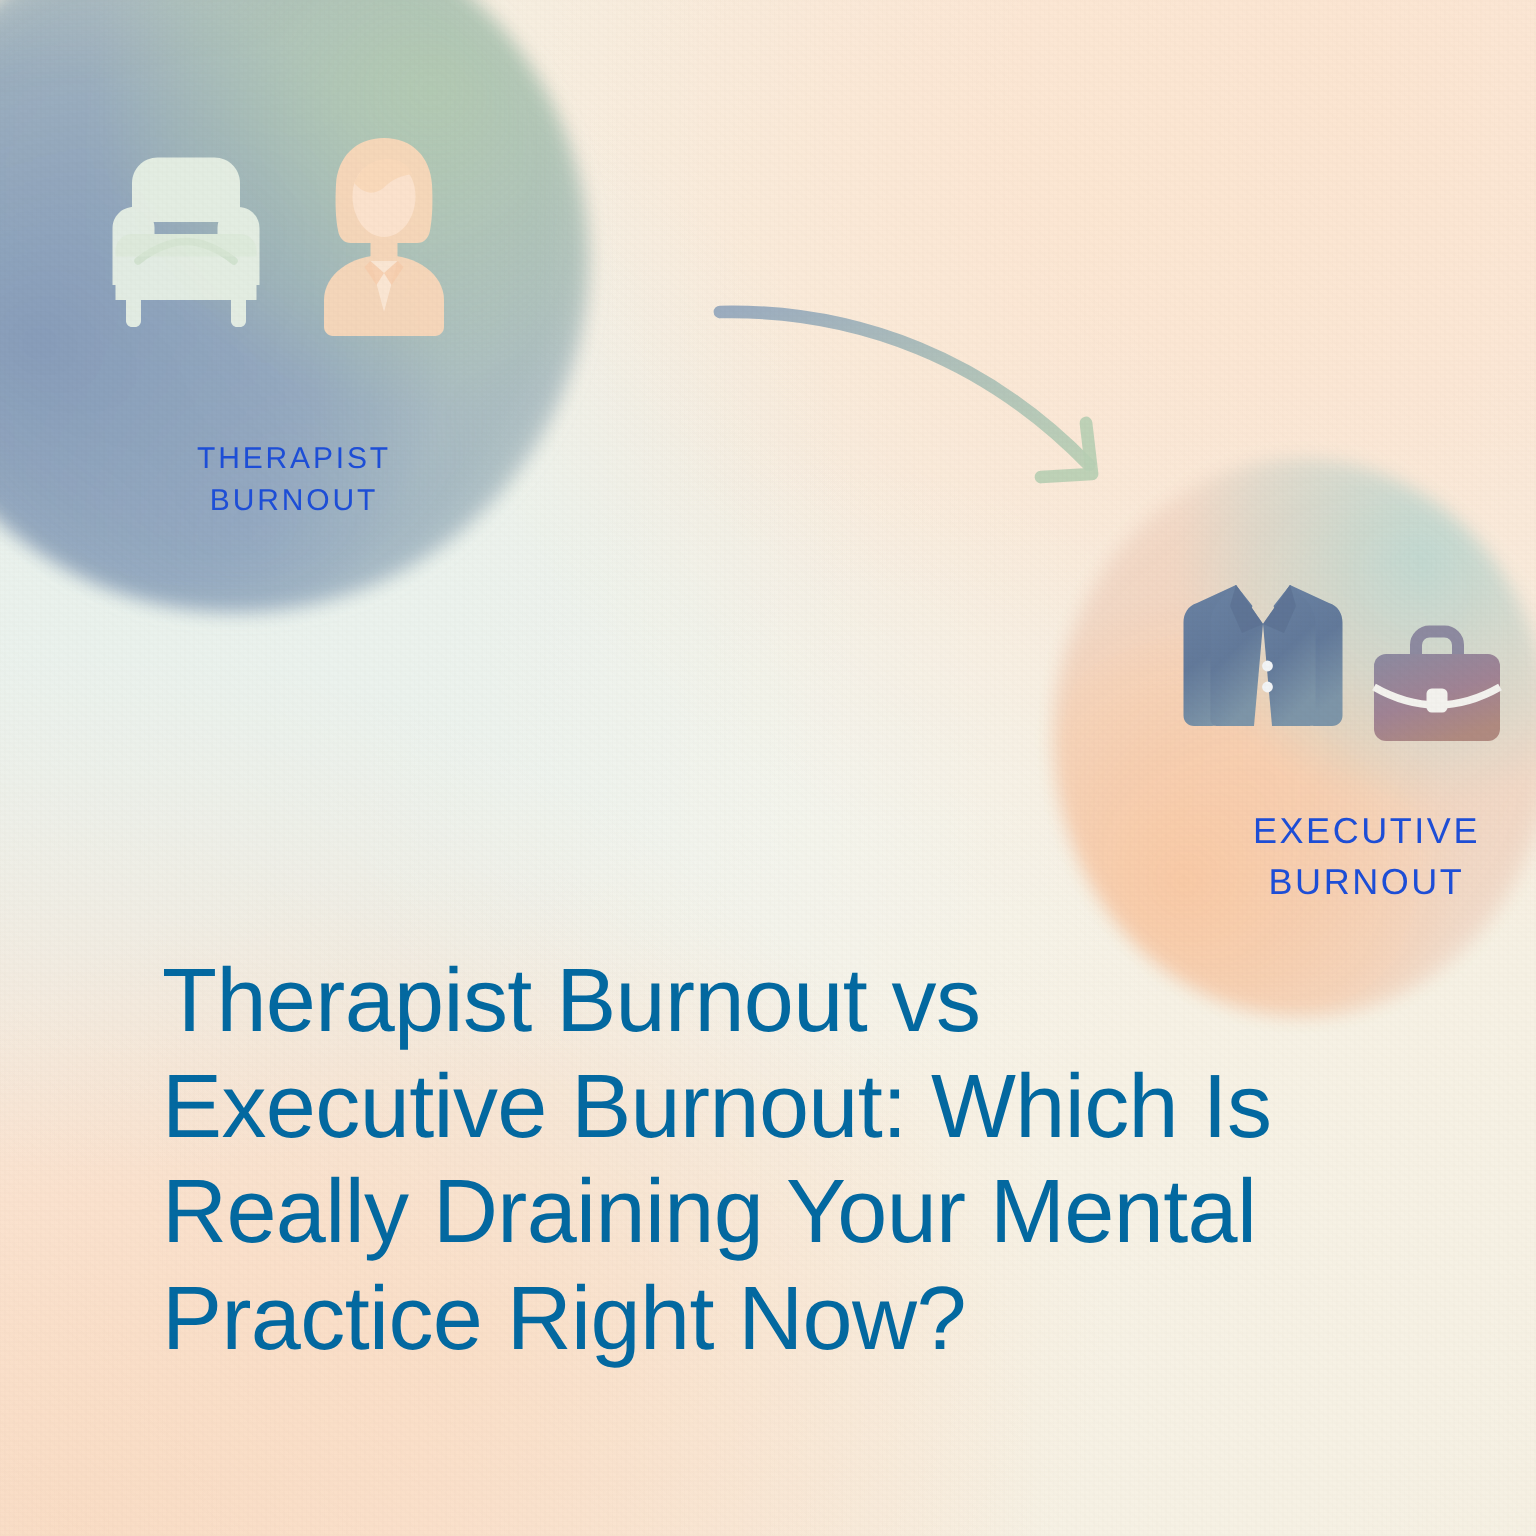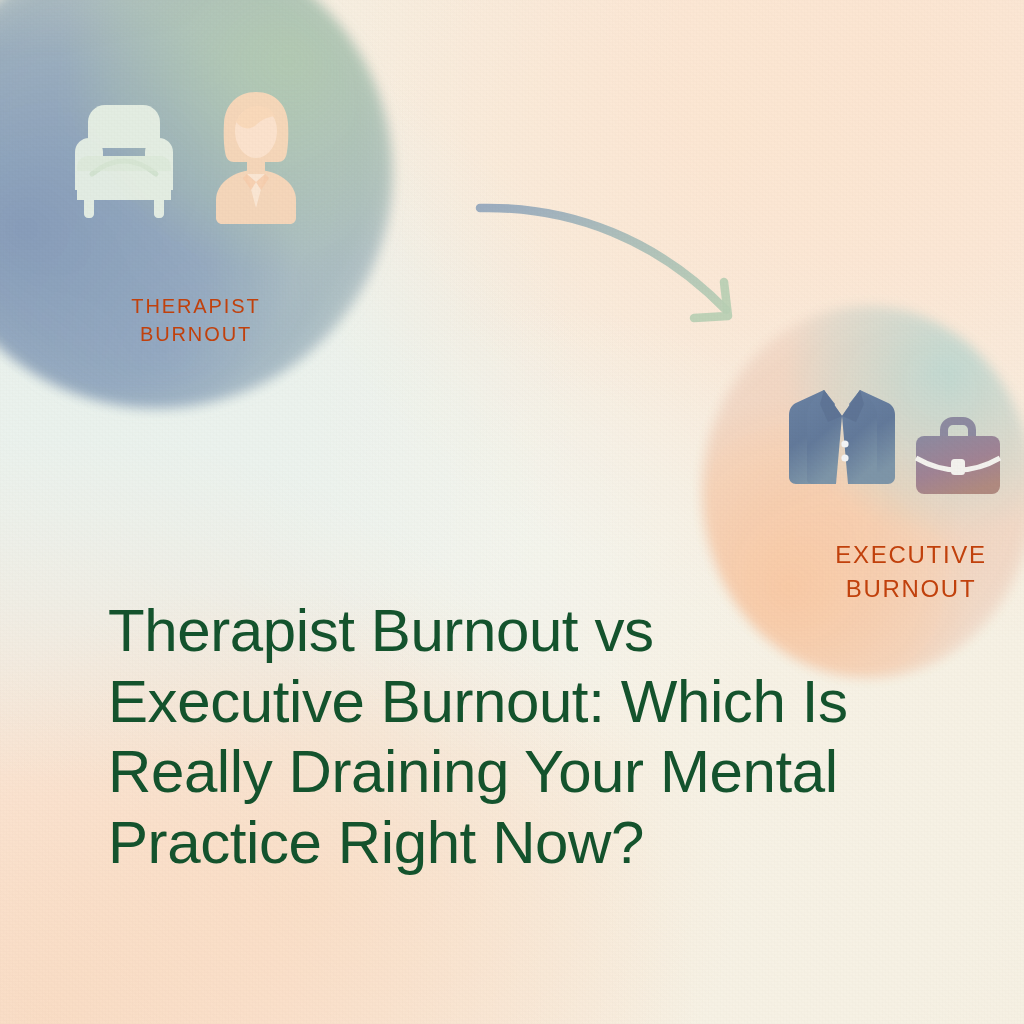--- a/index.html
+++ b/index.html
@@ -100,21 +100,21 @@
   }
   .icon-group svg { display: block; }
 
   #therapist-icons { left: 62px; top: 86px; gap: 16px; }
   #executive-icons { left: 786px; top: 382px; gap: 14px; }
 
   
   .blob-caption {
     position: absolute;
     text-align: center;
-    color: #c2410c;
+    color: #1d4ed8;
     font-size: 20px;
     font-weight: 400;
     letter-spacing: 1.9px;
     line-height: 1.42;
     text-transform: uppercase;
     white-space: pre-line;
   }
   #therapist-caption { left: 60px; top: 292px; width: 272px; }
   #executive-caption { left: 800px; top: 538px; width: 222px; font-size: 24px; letter-spacing: 1.7px; }
 
@@ -124,24 +124,24 @@
     left: 462px;
     top: 178px;
     width: 320px;
     height: 175px;
   }
 
   
   #headline {
     position: absolute;
     left: 108px;
-    top: 596px;
+    top: 632px;
     width: 800px;
     margin: 0;
-    color: #14532d;
+    color: #0369a1;
     font-size: 60px;
     font-weight: 400;
     line-height: 1.175;
     letter-spacing: -0.4px;
     white-space: pre-line;
   }
 </style>
 </head>
 <body>
 

